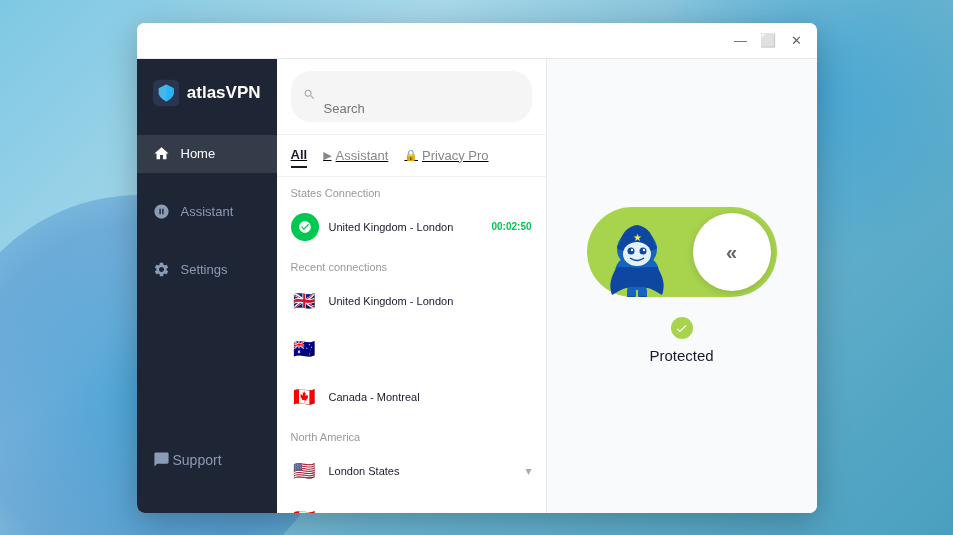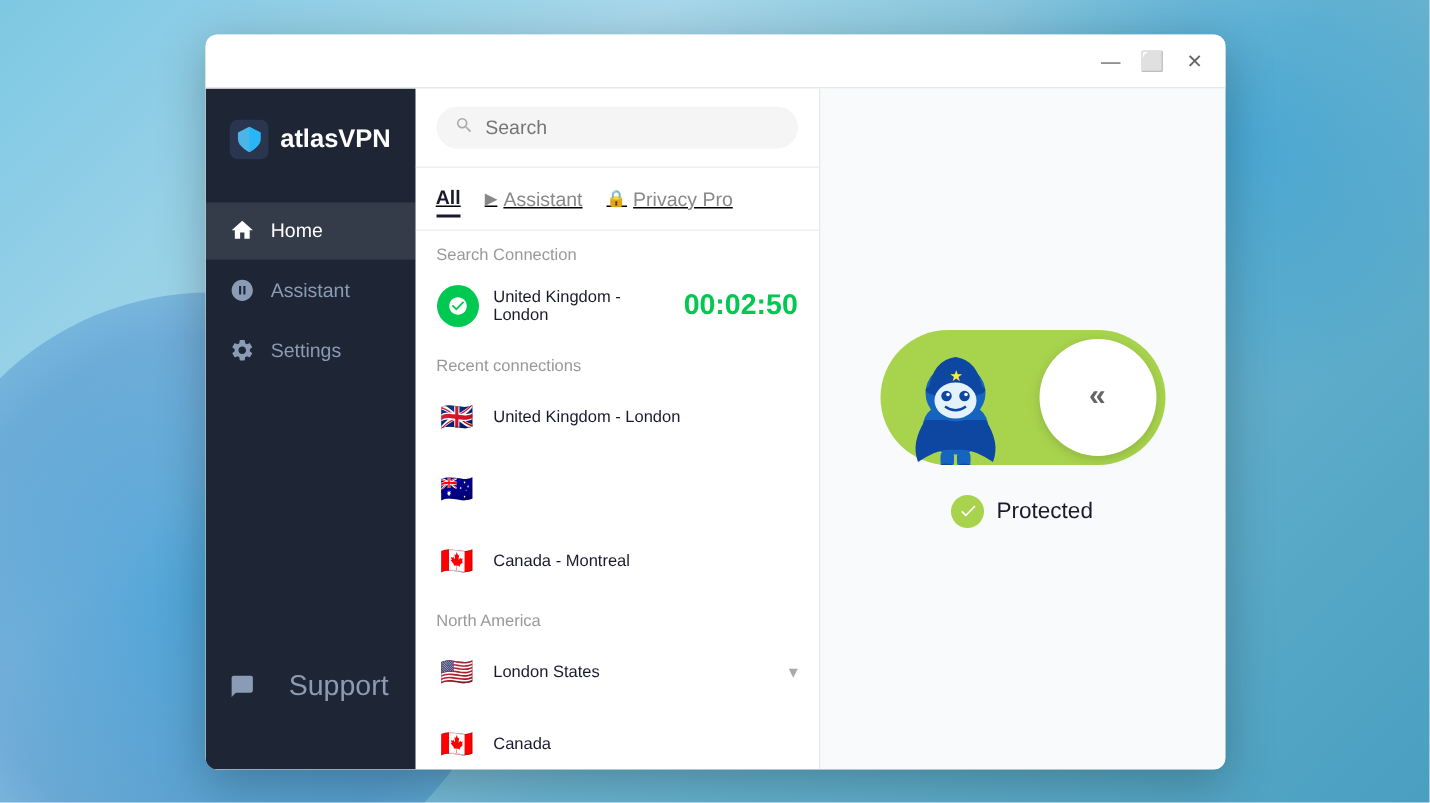--- a/index.html
+++ b/index.html
@@ -106,21 +106,21 @@
     }
     .sidebar-logo-text {
       color: #fff;
       font-size: 17px;
       font-weight: 600;
     }
     .sidebar-nav {
       flex: 1;
       display: flex;
       flex-direction: column;
-      gap: 2px;
+      gap: 20px;
     }
     .nav-item {
       display: flex;
       align-items: center;
       gap: 10px;
       padding: 10px 16px;
       color: #8a9bb5;
       font-size: 13px;
       cursor: pointer;
       border-radius: 0;
@@ -137,23 +137,23 @@
       align-items: center;
       justify-content: center;
       flex-shrink: 0;
     }
     .sidebar-bottom {
       padding: 16px;
     }
     .support-item {
       display: flex;
       align-items: center;
-      gap: 22px;
+      gap: 2px;
       color: #8a9bb5;
-      font-size: 19px;
+      font-size: 14px;
       cursor: pointer;
       padding: 8px 0;
     }
 
     
     .main-panel {
       display: flex;
       flex: 1;
       overflow: hidden;
     }
@@ -183,20 +183,21 @@
       color: #aaa;
       font-size: 13px;
     }
     .search-input {
       border: none;
       background: transparent;
       outline: none;
       font-size: 13px;
       color: #333;
       width: 100%;
+      margin-top: 24px;
     }
     .filter-tabs {
       display: flex;
       gap: 0;
       padding: 8px 14px;
       border-bottom: 1px solid #f0f0f0;
       align-items: center;
       gap: 16px;
       text-decoration: underline;
     }
@@ -251,21 +252,21 @@
       justify-content: center;
       font-size: 18px;
     }
     .server-name {
       font-size: 11px;
       color: #1a1a2e;
       font-weight: 400;
       flex: 1;
     }
     .server-timer {
-      font-size: 19px;
+      font-size: 10px;
       color: #00c851;
       font-weight: 600;
     }
     .server-expand-icon {
       color: #aaa;
       font-size: 12px;
     }
     .current-connection-item {
       display: flex;
       align-items: center;
@@ -335,20 +336,21 @@
       height: 100px;
     }
 
     .vpn-status {
       display: flex;
       align-items: center;
       gap: 8px;
       font-size: 15px;
       color: #1a1a2e;
       font-weight: 500;
+      flex-direction: column;
     }
     .status-check-icon {
       width: 22px;
       height: 22px;
       background: #a8d44d;
       border-radius: 50%;
       display: flex;
       align-items: center;
       justify-content: center;
       color: #fff;
@@ -447,21 +449,21 @@
             <span>Assistant</span>
           </div>
           <div class="filter-tab">
             <span class="filter-tab-icon">🔒</span>
             <span>Privacy Pro</span>
           </div>
         </div>
 
         <div class="server-list">
 
-          <div class="section-label">Search Connection</div>
+          <div class="section-label">States Connection</div>
           <div class="current-connection-item">
             <div class="connected-icon">
               <svg width="14" height="14" viewBox="0 0 24 24" fill="white">
                 <path d="M12 2C6.48 2 2 6.48 2 12s4.48 10 10 10 10-4.48 10-10S17.52 2 12 2zm-2 15l-5-5 1.41-1.41L10 14.17l7.59-7.59L19 8l-9 9z"></path>
               </svg>
             </div>
             <span class="server-name">United Kingdom - London</span>
             <span class="server-timer">00:02:50</span>
           </div>
 

